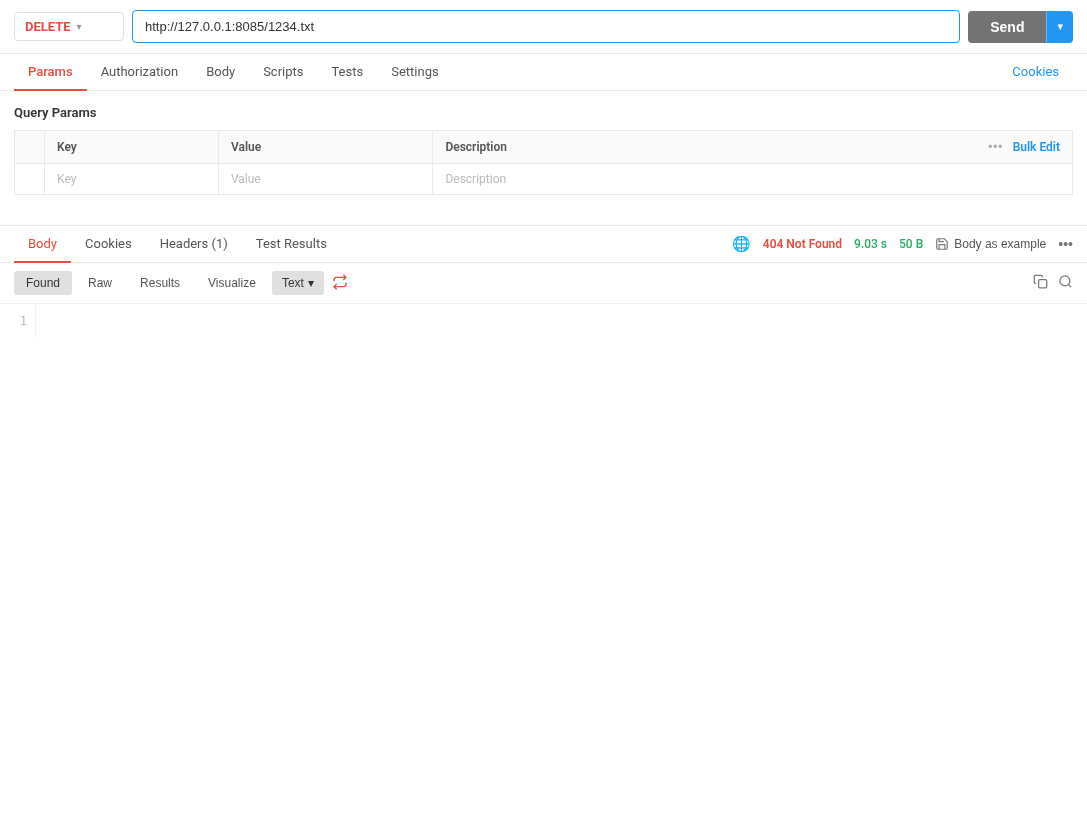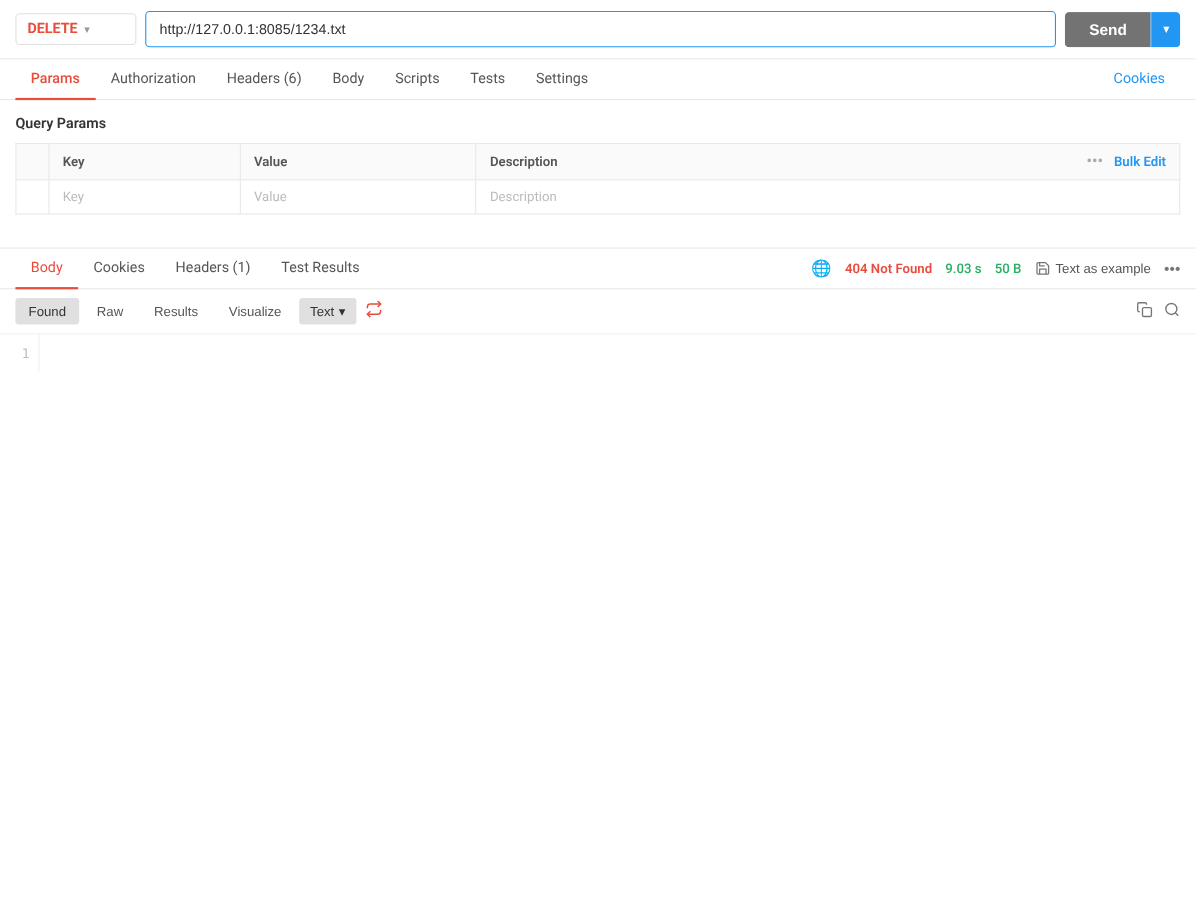--- a/index.html
+++ b/index.html
@@ -332,21 +332,20 @@
   <input class="url-input" type="text" value="http://127.0.0.1:8085/1234.txt" style="">
   <div class="send-btn-wrapper">
     <button class="send-btn">Send</button>
     <button class="send-btn-arrow">▾</button>
   </div>
 </div>
 
 <div class="tabs-bar">
   <div class="tab-item active">Params</div>
   <div class="tab-item">Authorization</div>
-  <div class="tab-item">Headers (6)</div>
   <div class="tab-item">Body</div>
   <div class="tab-item">Scripts</div>
   <div class="tab-item">Tests</div>
   <div class="tab-item">Settings</div>
   <div class="tab-item cookies-link">Cookies</div>
 </div>
 
 <div class="query-params-section">
   <div class="section-title">Query Params</div>
   <table class="params-table">
@@ -391,21 +390,21 @@
         <span>404</span>&nbsp;<span>Not Found</span>
       </span>
       <span class="time-val">9.03 s</span>
       <span class="size-val">50 B</span>
       <button class="save-example-btn">
         <svg width="14" height="14" viewBox="0 0 24 24" fill="none" stroke="#777" stroke-width="2">
           <path d="M19 21H5a2 2 0 01-2-2V5a2 2 0 012-2h11l5 5v11a2 2 0 01-2 2z"></path>
           <polyline points="17 21 17 13 7 13 7 21"></polyline>
           <polyline points="7 3 7 8 15 8"></polyline>
         </svg>
-        <span>Text as example</span>
+        <span>Body as example</span>
       </button>
       <button class="more-dots-btn">•••</button>
     </div>
   </div>
 
   <div class="response-format-bar">
     <button class="format-tab active">Found</button>
     <button class="format-tab">Raw</button>
     <button class="format-tab">Results</button>
     <button class="format-tab">Visualize</button>

